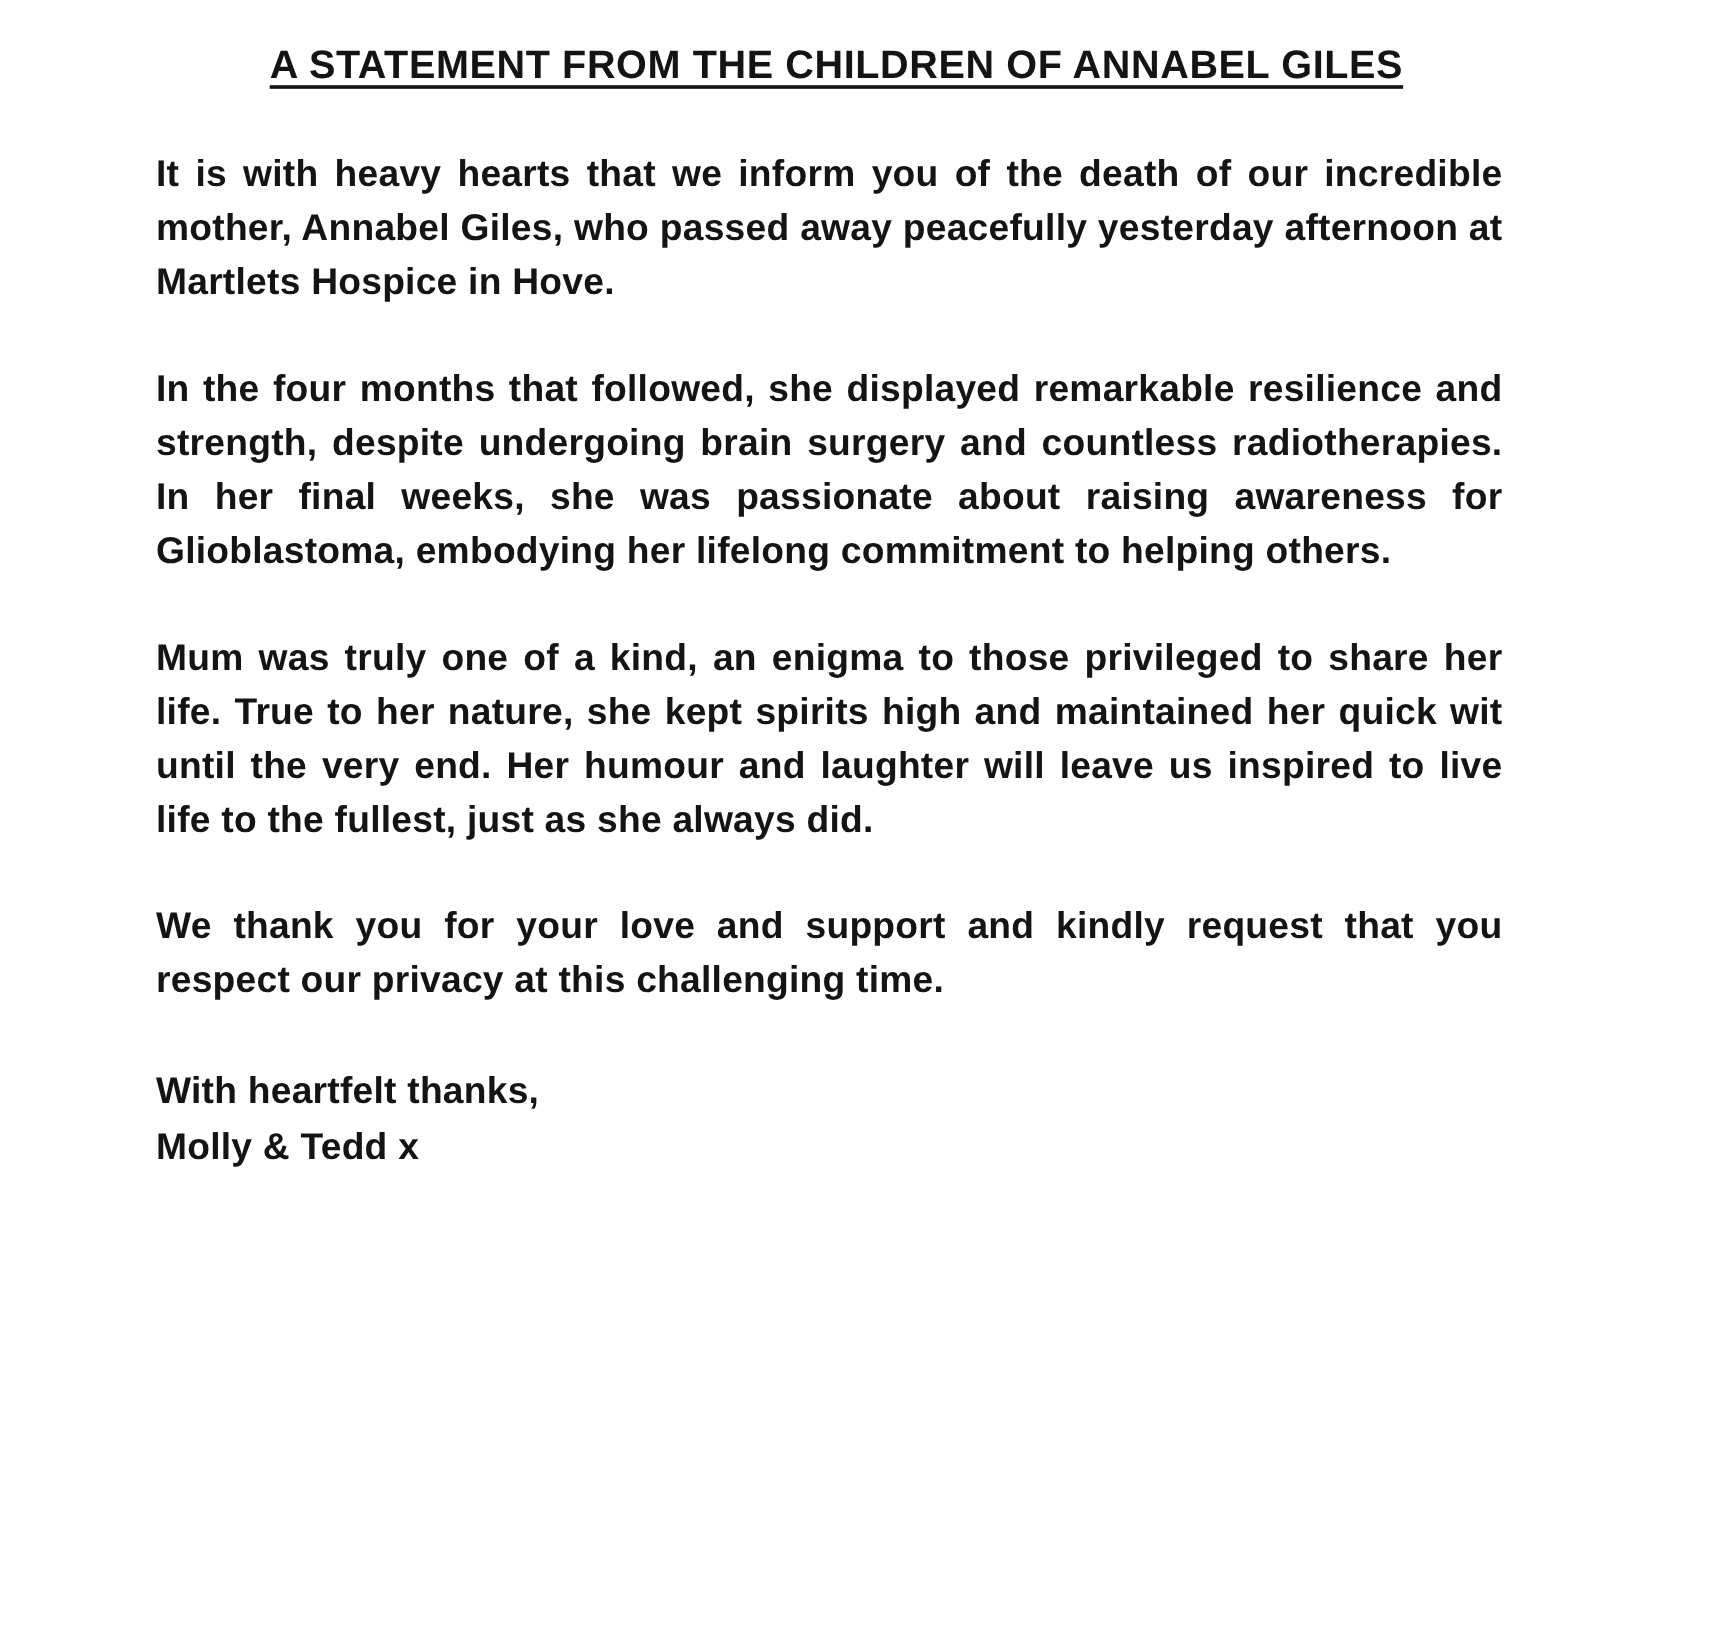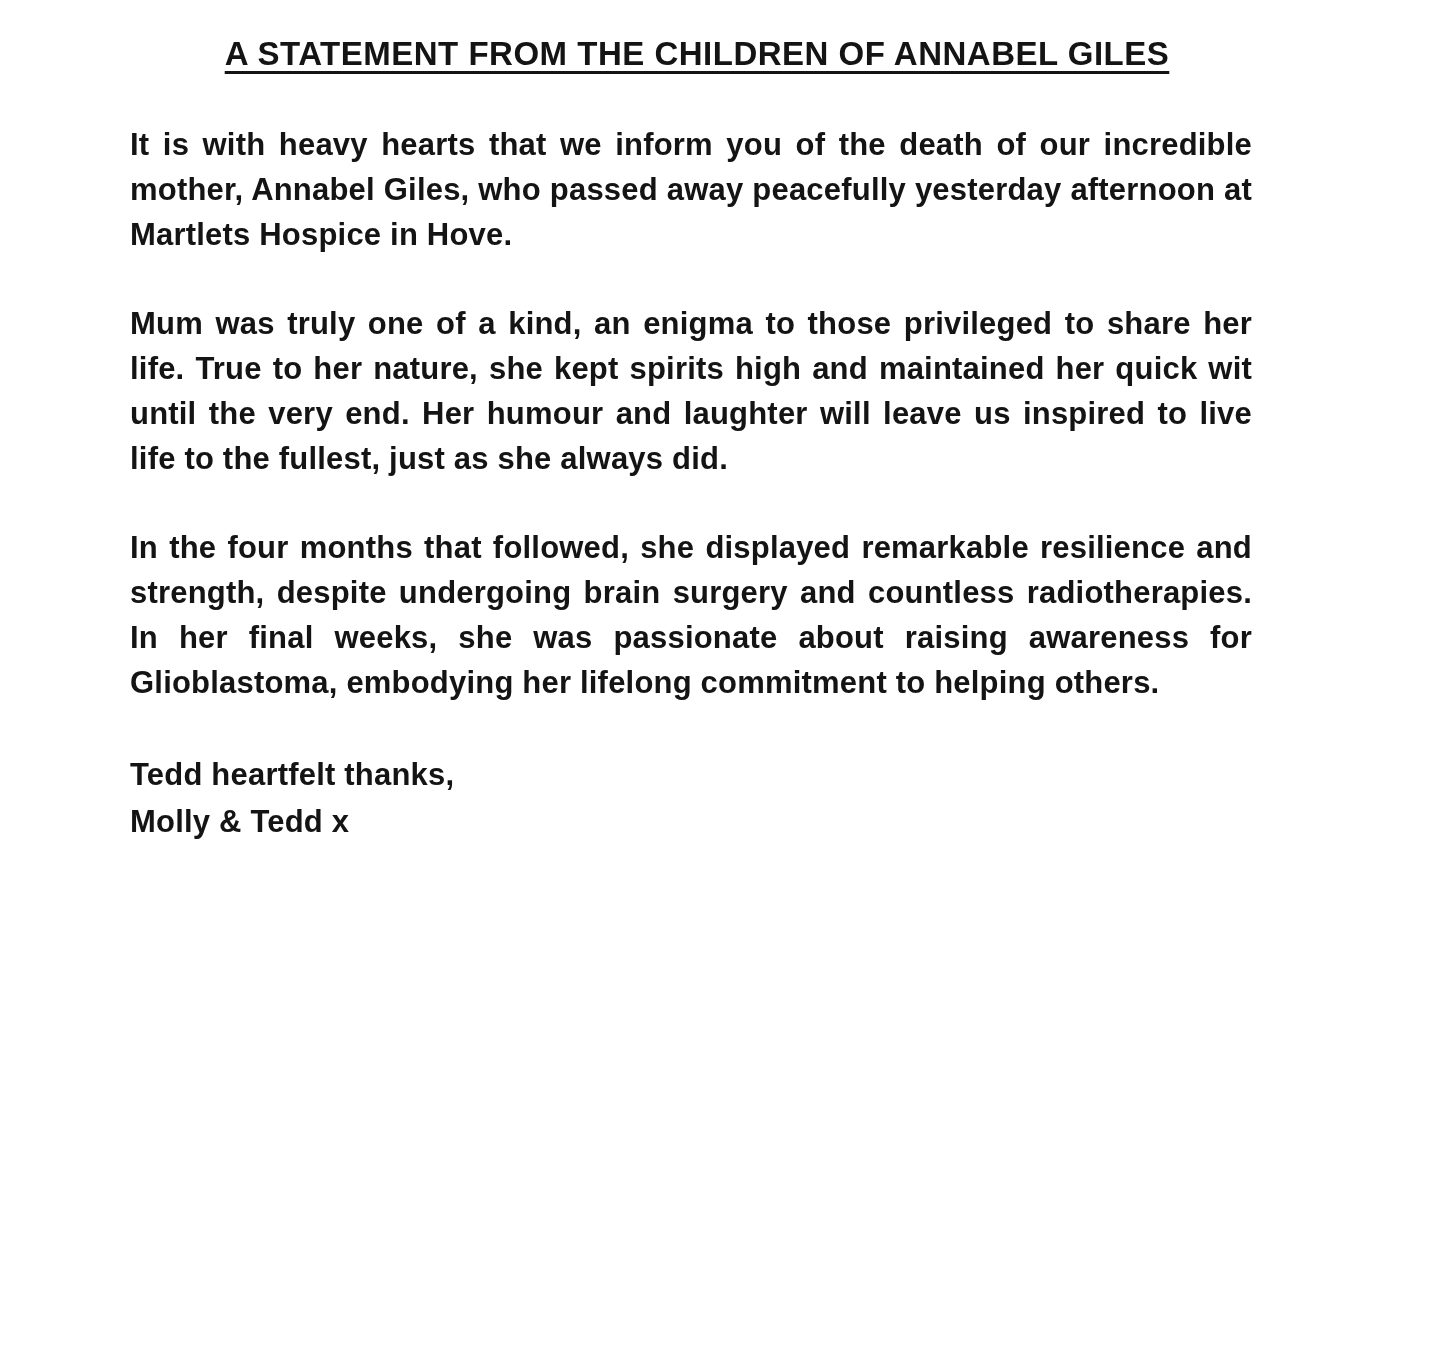--- a/index.html
+++ b/index.html
@@ -52,24 +52,25 @@
 </head>
 <body>
 
 <div class="page">
 
   <h1 class="title">A STATEMENT FROM THE CHILDREN OF ANNABEL GILES</h1>
 
   <p class="para">It is with heavy hearts that we inform you of the death of our incredible mother, Annabel Giles, who passed away peacefully yesterday afternoon at Martlets Hospice in Hove.</p>
 
 
+  <p class="para">In the four months that followed, she displayed remarkable resilience and strength, despite undergoing brain surgery and countless radiotherapies. In her final weeks, she was passionate about raising awareness for Glioblastoma, embodying her lifelong commitment to helping others.</p>
+
   <p class="para">Mum was truly one of a kind, an enigma to those privileged to share her life. True to her nature, she kept spirits high and maintained her quick wit until the very end. Her humour and laughter will leave us inspired to live life to the fullest, just as she always did.</p>
 
-  <p class="para">In the four months that followed, she displayed remarkable resilience and strength, despite undergoing brain surgery and countless radiotherapies. In her final weeks, she was passionate about raising awareness for Glioblastoma, embodying her lifelong commitment to helping others.</p>
-
+  <p class="para">We thank you for your love and support and kindly request that you respect our privacy at this challenging time.</p>
 
 
   <div class="closing">
-    <p class="closing-line">Tedd heartfelt thanks,</p>
+    <p class="closing-line">With heartfelt thanks,</p>
     <p class="closing-line">Molly &amp; Tedd x</p>
   </div>
 
 </div>
 
 </body></html>

